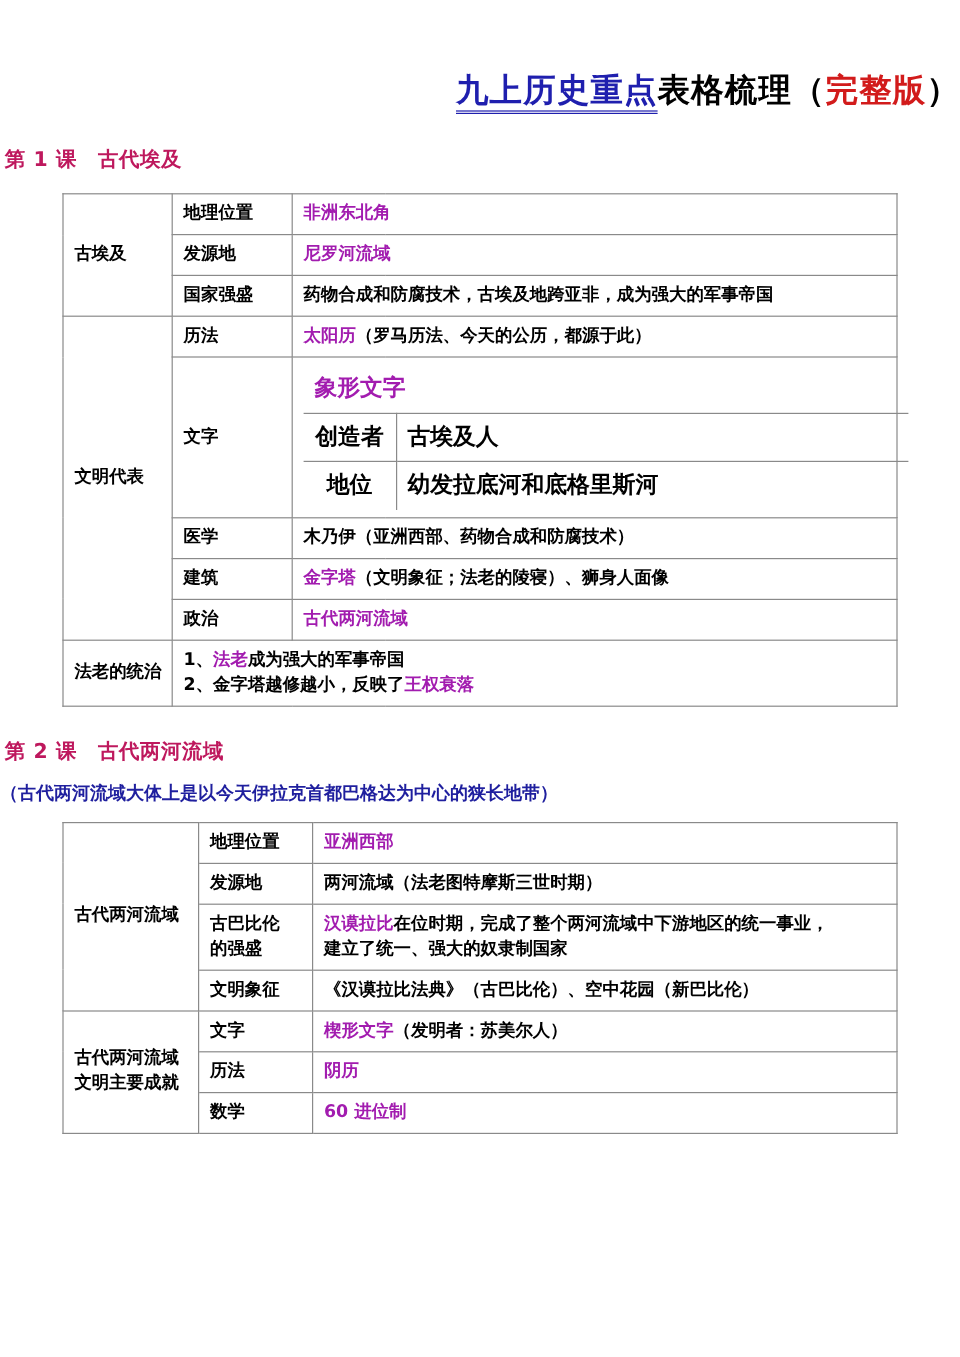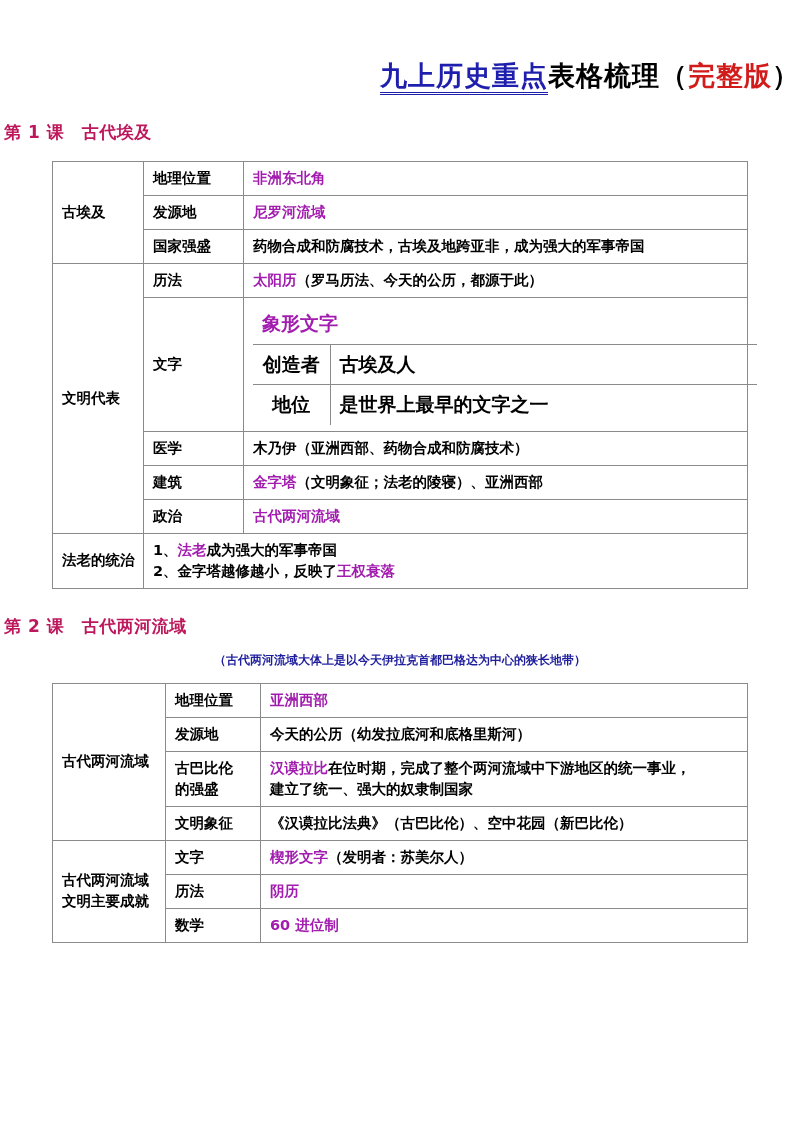--- a/index.html
+++ b/index.html
@@ -48,24 +48,24 @@
     color: #be185d;
     font-weight: bold;
     font-size: 17px;
     letter-spacing: 0.5px;
     margin: 4px;
   }
   .lesson-1-head { padding-top: 21px; padding-bottom: 13px; }
   .lesson-2-head { padding-top: 22px; padding-bottom: 10px; }
 
   .lesson-sub {
-    text-align: center;
+    text-align: left;
     color: #1f1f9e;
     font-weight: bold;
-    font-size: 12px;
+    font-size: 15px;
     margin: 0;
     padding-bottom: 14px;
   }
 
   
   table.grid {
     border-collapse: collapse;
     table-layout: fixed;
     margin: 0 auto;
     border: 1px solid #8a8a8a;
@@ -174,33 +174,33 @@
               <tbody>
                 <tr>
                   <td colspan="2"><span class="lnk">象形文字</span></td>
                 </tr>
                 <tr>
                   <td class="sub-lbl">创造者</td>
                   <td>古埃及人</td>
                 </tr>
                 <tr>
                   <td class="sub-lbl">地位</td>
-                  <td>是世界上最早的文字之一</td>
+                  <td>幼发拉底河和底格里斯河</td>
                 </tr>
               </tbody>
             </table>
           </td>
         </tr>
         <tr>
           <td class="lbl">医学</td>
           <td class="val" colspan="2">木乃伊（亚洲西部、药物合成和防腐技术）</td>
         </tr>
         <tr>
           <td class="lbl">建筑</td>
-          <td class="val" colspan="2"><span class="lnk">金字塔</span><span>（文明象征；法老的陵寝）、亚洲西部</span></td>
+          <td class="val" colspan="2"><span class="lnk">金字塔</span><span>（文明象征；法老的陵寝）、狮身人面像</span></td>
         </tr>
         <tr>
           <td class="lbl">政治</td>
           <td class="val" colspan="2"><span class="lnk">古代两河流域</span></td>
         </tr>
 
         <tr>
           <td class="lbl">法老的统治</td>
           <td class="val two-line" colspan="3">
             <div><span>1、</span><span class="lnk">法老</span><span>成为强大的军事帝国</span></div>
@@ -222,21 +222,21 @@
         <col style="width:487px;">
       </colgroup>
       <tbody>
         <tr>
           <td class="lbl" rowspan="4">古代两河流域</td>
           <td class="lbl">地理位置</td>
           <td class="val"><span class="lnk">亚洲西部</span></td>
         </tr>
         <tr>
           <td class="lbl">发源地</td>
-          <td class="val">今天的公历（幼发拉底河和底格里斯河）</td>
+          <td class="val">两河流域（法老图特摩斯三世时期）</td>
         </tr>
         <tr>
           <td class="lbl two-line">
             <div>古巴比伦</div>
             <div>的强盛</div>
           </td>
           <td class="val two-line">
             <div><span class="lnk">汉谟拉比</span><span>在位时期，完成了整个两河流域中下游地区的统一事业，</span></div>
             <div>建立了统一、强大的奴隶制国家</div>
           </td>

